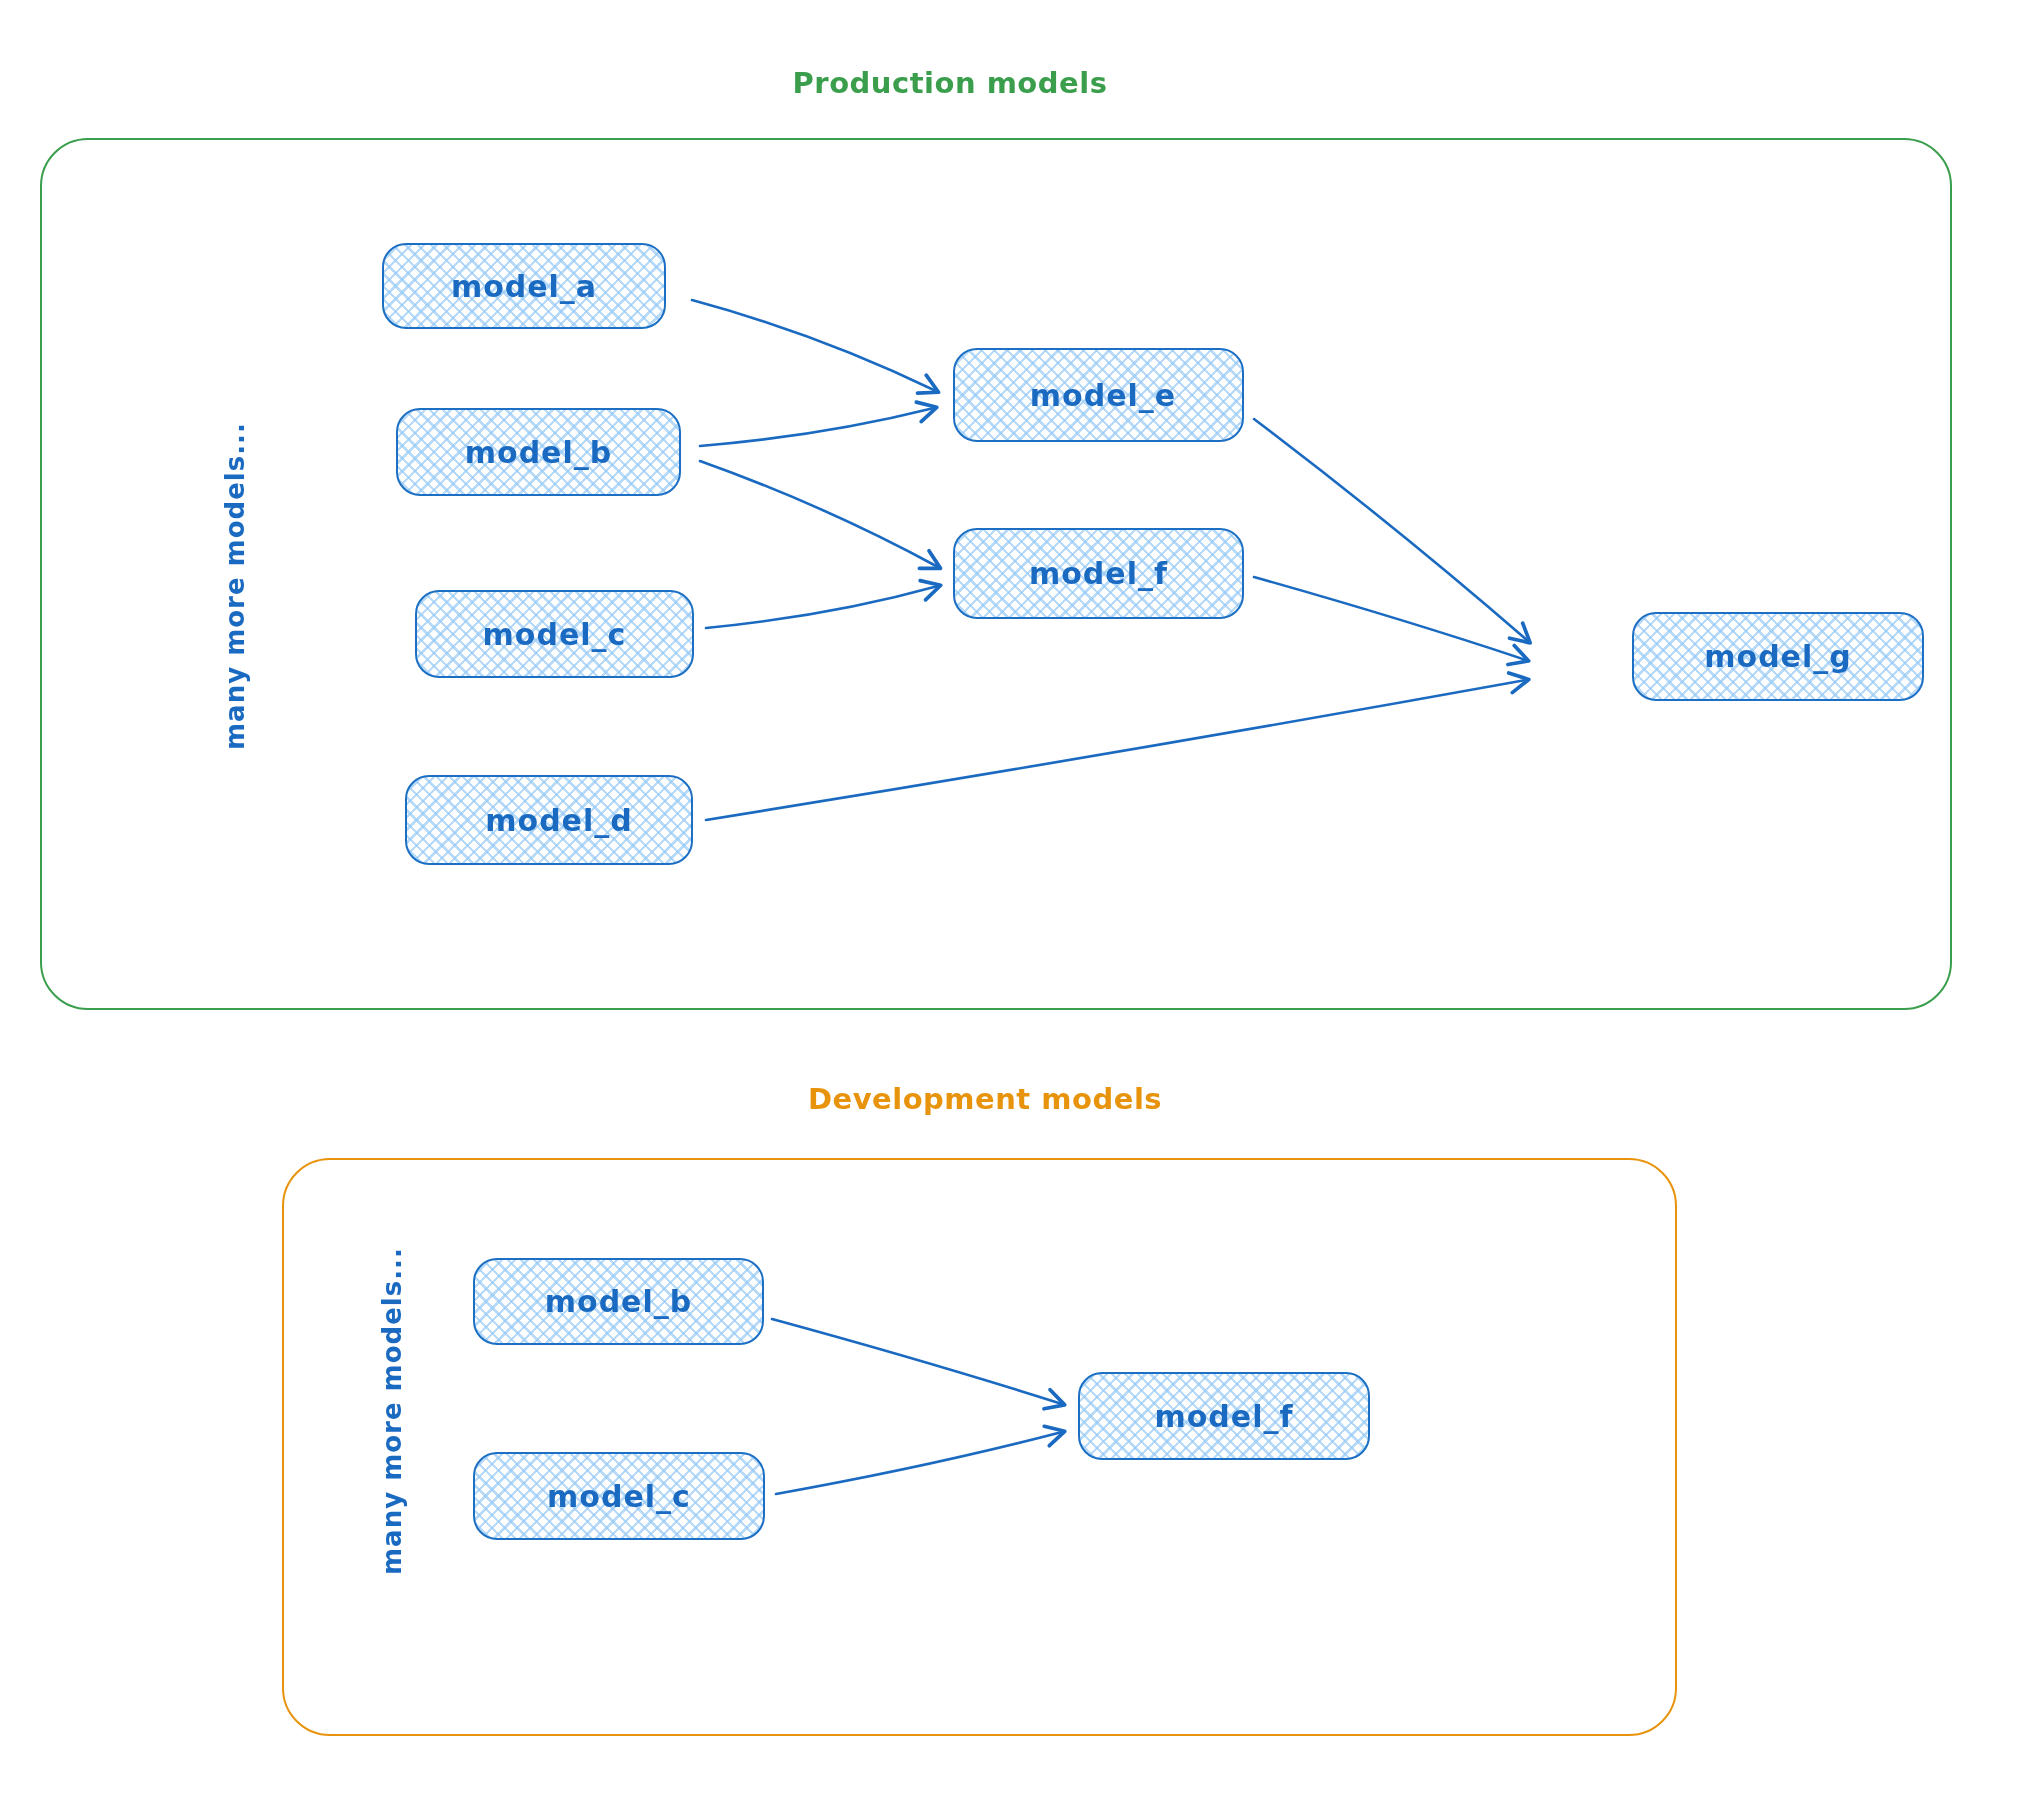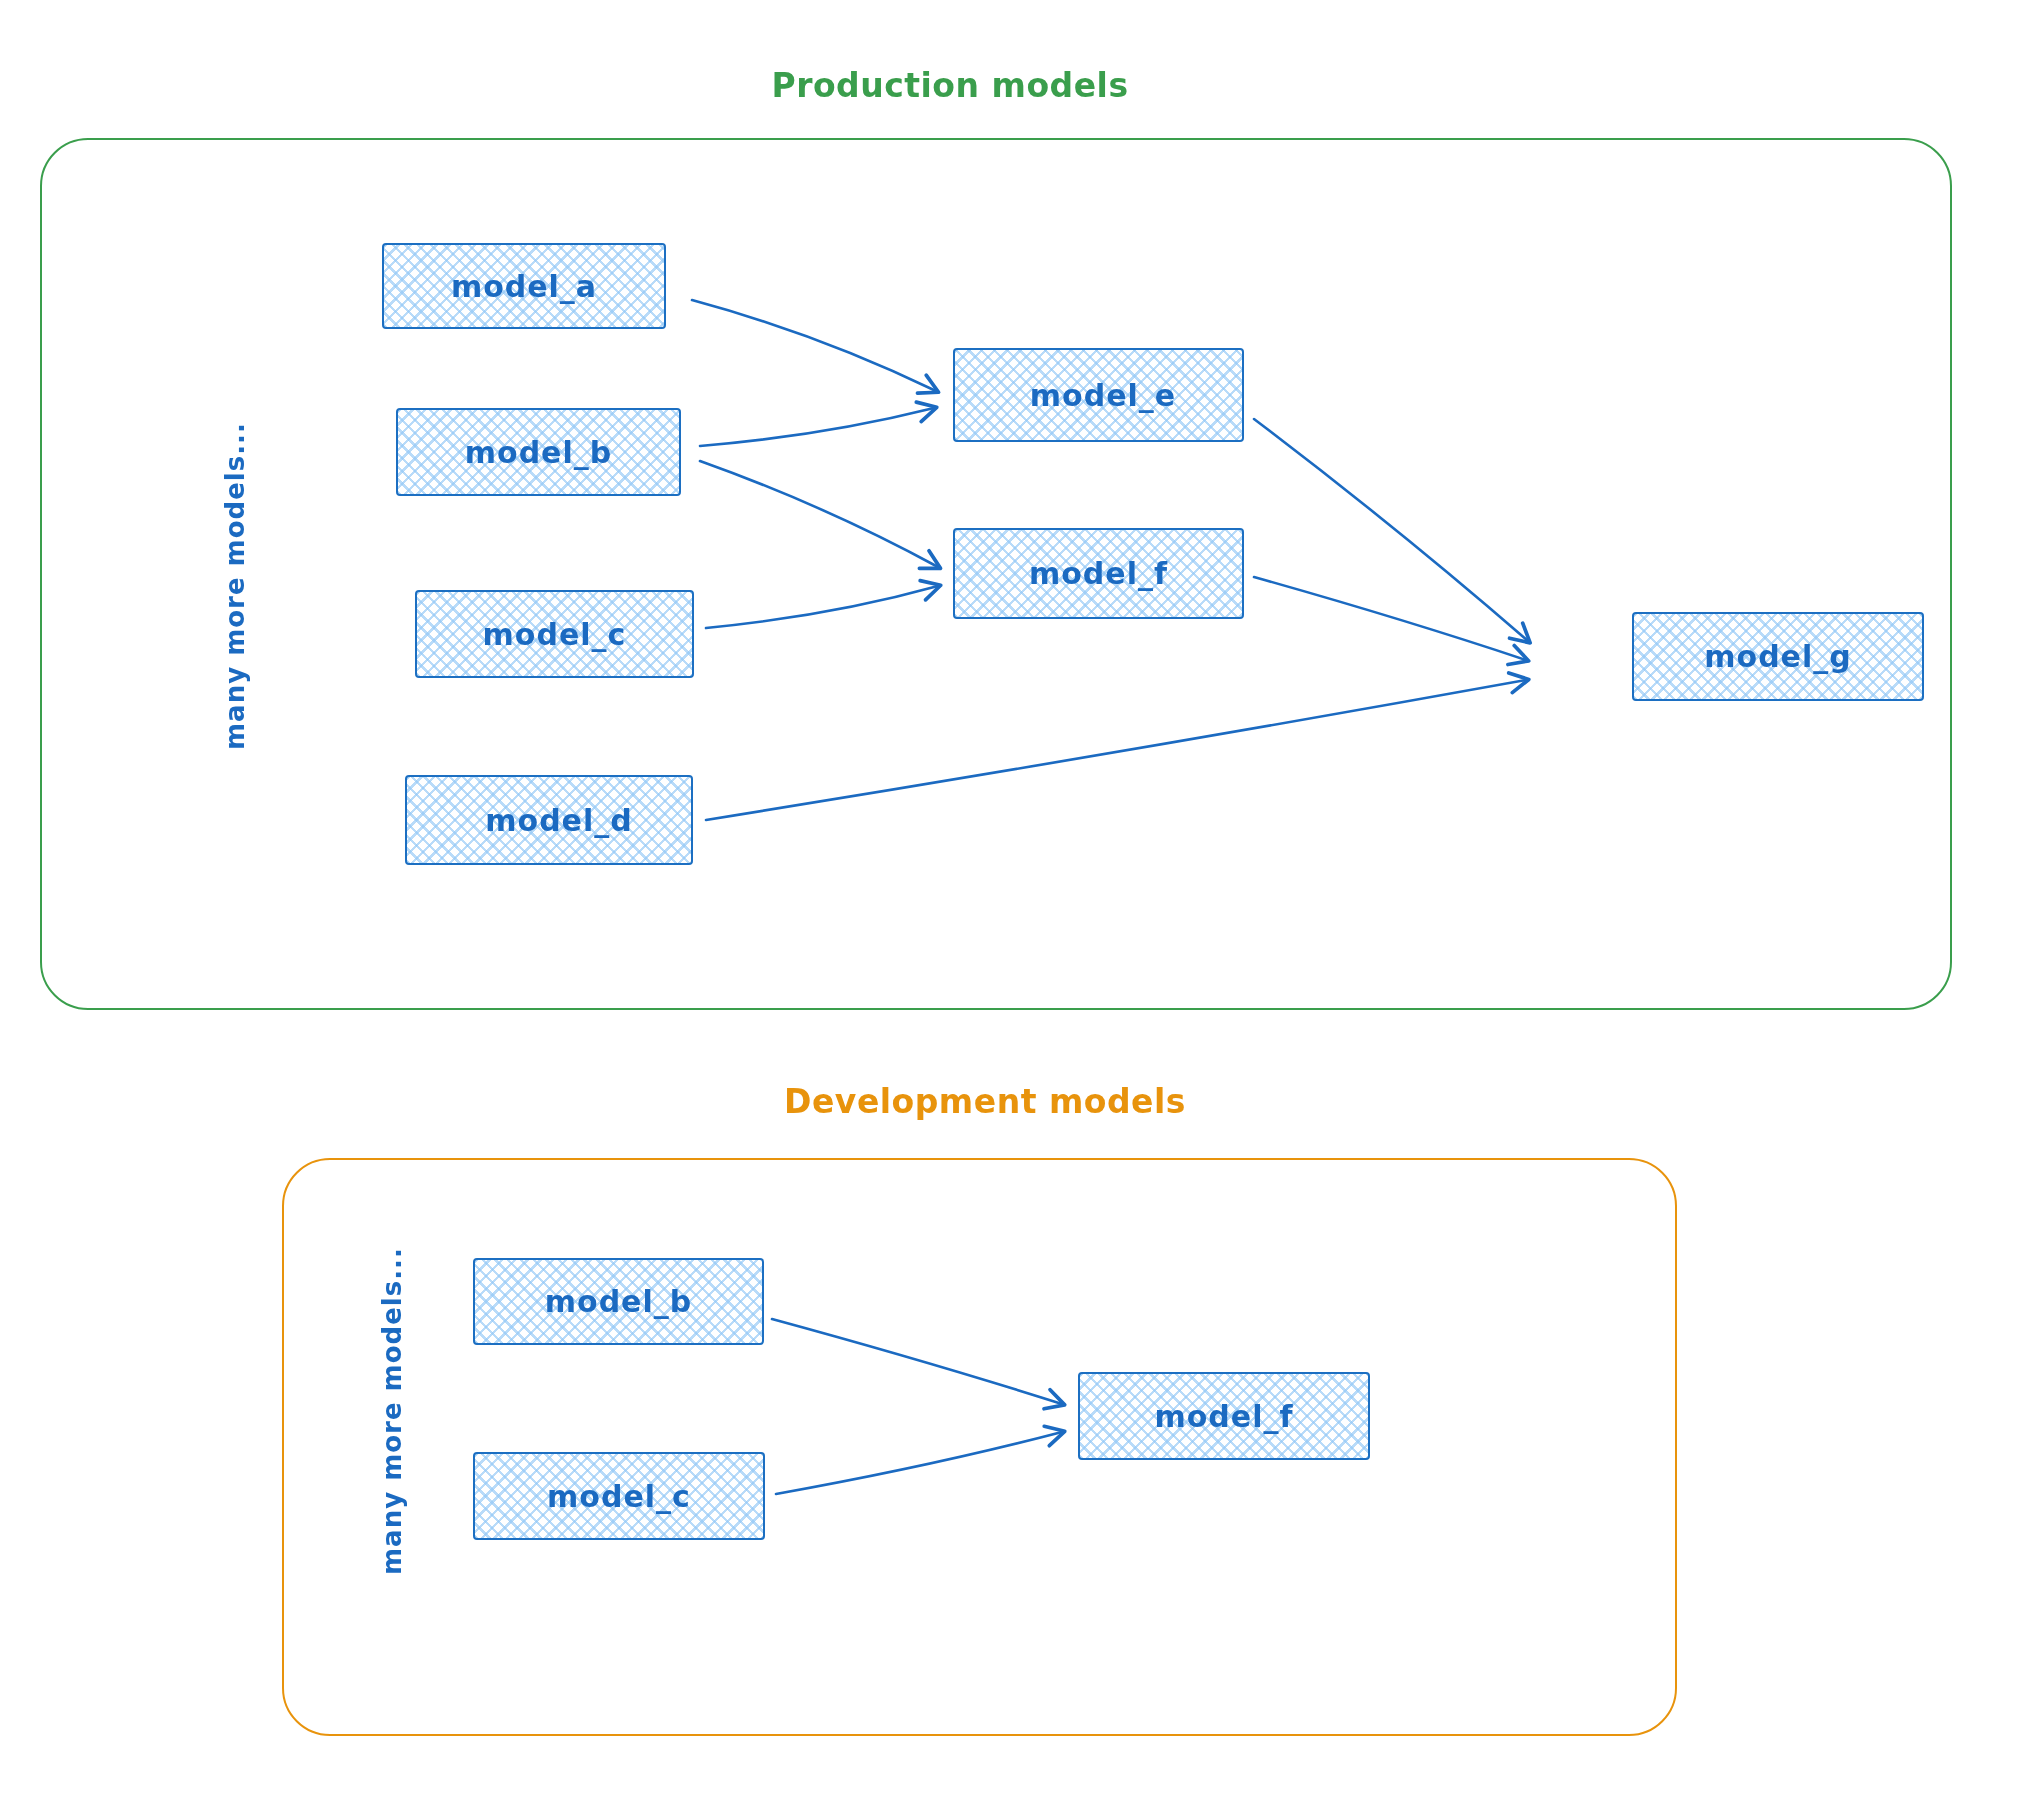--- a/index.html
+++ b/index.html
@@ -28,41 +28,41 @@
   }
   .frame.development {
     left: 282px; top: 1158px;
     width: 1391px; height: 574px;
     border: 2.5px solid #e8930c;
   }
 
   
   .section-title {
     position: absolute;
-    font-size: 33px;
+    font-size: 29px;
     font-weight: 600;
     letter-spacing: 0.5px;
     white-space: nowrap;
     text-align: center;
   }
   .section-title.production {
     left: 700px; top: 66px; width: 500px;
     color: #3a9e4c;
   }
   .section-title.development {
     left: 735px; top: 1082px; width: 500px;
     color: #e8930c;
   }
 
   
   .node {
     position: absolute;
     box-sizing: border-box;
     border: 2.5px solid #1c6fc2;
-    border-radius: 4px;
+    border-radius: 24px;
     display: flex;
     align-items: center;
     justify-content: center;
     color: #1b6ac1;
     font-size: 30px;
     font-weight: 600;
     letter-spacing: 1px;
     background-color: #ffffff;
     background-image:
       repeating-linear-gradient(45deg,  rgba(147,200,246,0.65) 0 2.4px, transparent 2.4px 9px),

